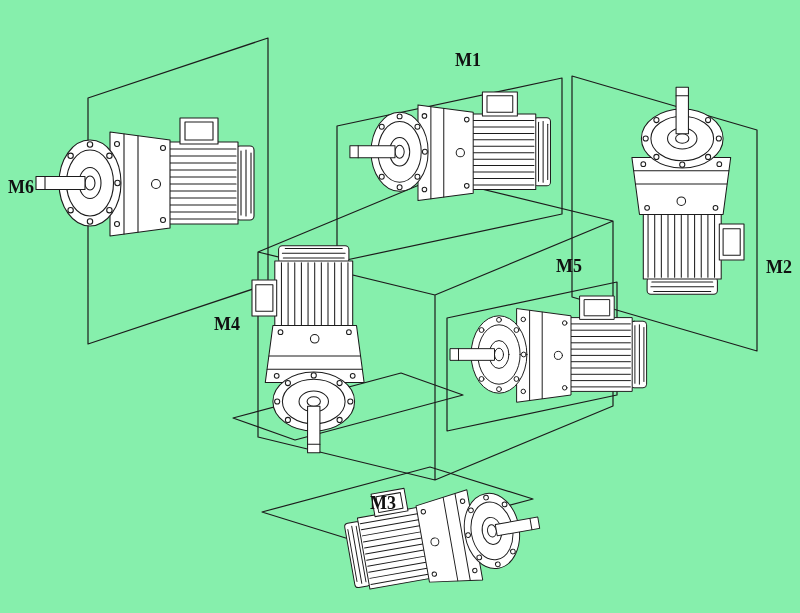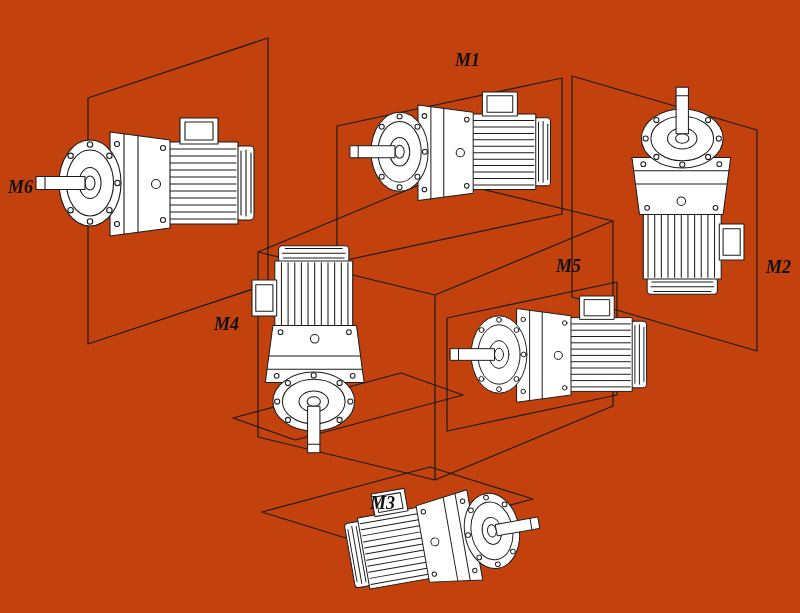--- a/index.html
+++ b/index.html
@@ -1,23 +1,22 @@
 <!DOCTYPE html>
 <html><head>
 <meta charset="utf-8">
 <style>
   html, body { margin: 0; padding: 0; background: #ffffff; }
   .canvas {
     position: relative;
     width: 800px;
     height: 613px;
-    background: #c2410c;
+    background: #86efac;
     overflow: hidden;
     font-family: "Liberation Serif", serif;
-    font-style: italic;
   }
   svg { display: block; }
   .pos-label {
     font-family: "Liberation Serif", serif;
     font-weight: bold;
     font-size: 18px;
     fill: #111111;
   }
   .wire { stroke: #1c1c1c; stroke-width: 1.2; fill: none; stroke-linejoin: round; }
 </style>

